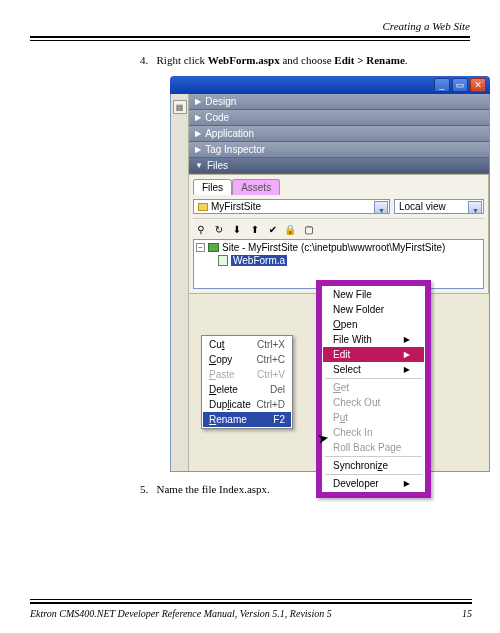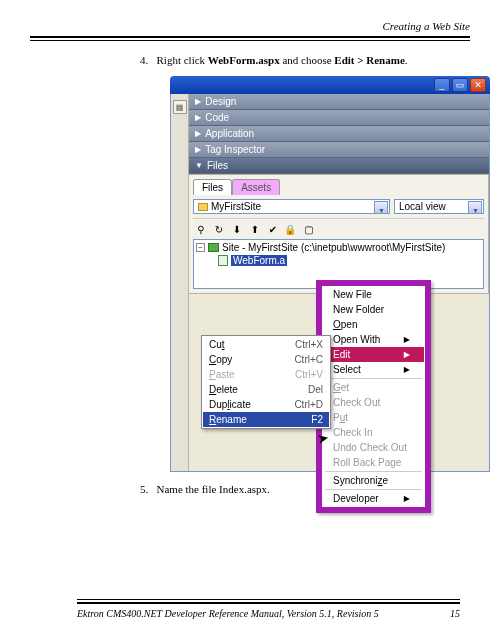--- a/index.html
+++ b/index.html
@@ -156,40 +156,40 @@
     cursor:default;
   }
   .cm-item.sel { background:#be185d; color:#fff; }
   .cm-item.disabled { color:#999; }
   .cm-sep { border-top:1px solid #ccc; margin:1px 2px; }
   .cm-arrow { font-size:8px; }
   .edit-menu {
     position:absolute; left:30px; top:241px;
     background:#fff;border:1px solid #888;
     box-shadow:2px 2px 3px rgba(0,0,0,0.3);
-    font-size:10px; width:130px; padding:1px;
+    font-size:10px; width:92px; padding:1px;
   }
   .em-item {
     display:flex; padding:2px 6px;
     justify-content:space-between;
     cursor:default;
   }
   .em-item .sc { color:#555; }
   .em-item.disabled { color:#aaa; }
   .em-item.disabled .sc { color:#aaa; }
   .em-item.sel { background:#2a4aa8; color:#fff; }
   .em-item.sel .sc { color:#fff; }
   .cursor {
     position:absolute; left:146px; top:336px;
     font-size:14px; color:#000;
     transform:rotate(-10deg);
     pointer-events:none;
   }
   .footer {
-    position:absolute; bottom:14px; left:30px; right:40px;margin-left:47px;
+    position:absolute; bottom:14px; left:30px; right:28px;
   }
   .fhr1 { border:none; border-top:1px solid #000; margin:0 0 2px 0;}
   .fhr2 { border:none; border-top:2px solid #000; margin:0 0 4px 0;}
   .footer-row {
     display:flex; justify-content:space-between;
     font-style:italic; font-size:10px;
   }
   .underline-char { text-decoration: underline; }
 </style>
 </head>
@@ -280,21 +280,21 @@
         <div class="cm-item">
             <span>New File</span>
           </div>
         <div class="cm-item">
             <span>New Folder</span>
           </div>
         <div class="cm-item">
             <span><span class="underline-char">O</span>pen</span>
           </div>
         <div class="cm-item">
-            <span>Open With</span>
+            <span>File With</span>
             <span class="cm-arrow">▶</span>
           </div>
         <div class="cm-item sel">
             <span>Edit</span>
             <span class="cm-arrow">▶</span>
           </div>
         <div class="cm-item">
             <span>Select</span>
             <span class="cm-arrow">▶</span>
           </div>
@@ -303,23 +303,20 @@
             <span><span class="underline-char">G</span>et</span>
           </div>
         <div class="cm-item disabled">
             <span>Check Out</span>
           </div>
         <div class="cm-item disabled">
             <span>P<span class="underline-char">u</span>t</span>
           </div>
         <div class="cm-item disabled">
             <span>Check In</span>
-          </div>
-        <div class="cm-item disabled">
-            <span>Undo Check Out</span>
           </div>
         <div class="cm-item disabled">
             <span>Roll Back Page</span>
           </div>
         <div class="cm-sep"></div>
         <div class="cm-item">
             <span>Synchroni<span class="underline-char">z</span>e</span>
           </div>
         <div class="cm-sep"></div>
         <div class="cm-item">

